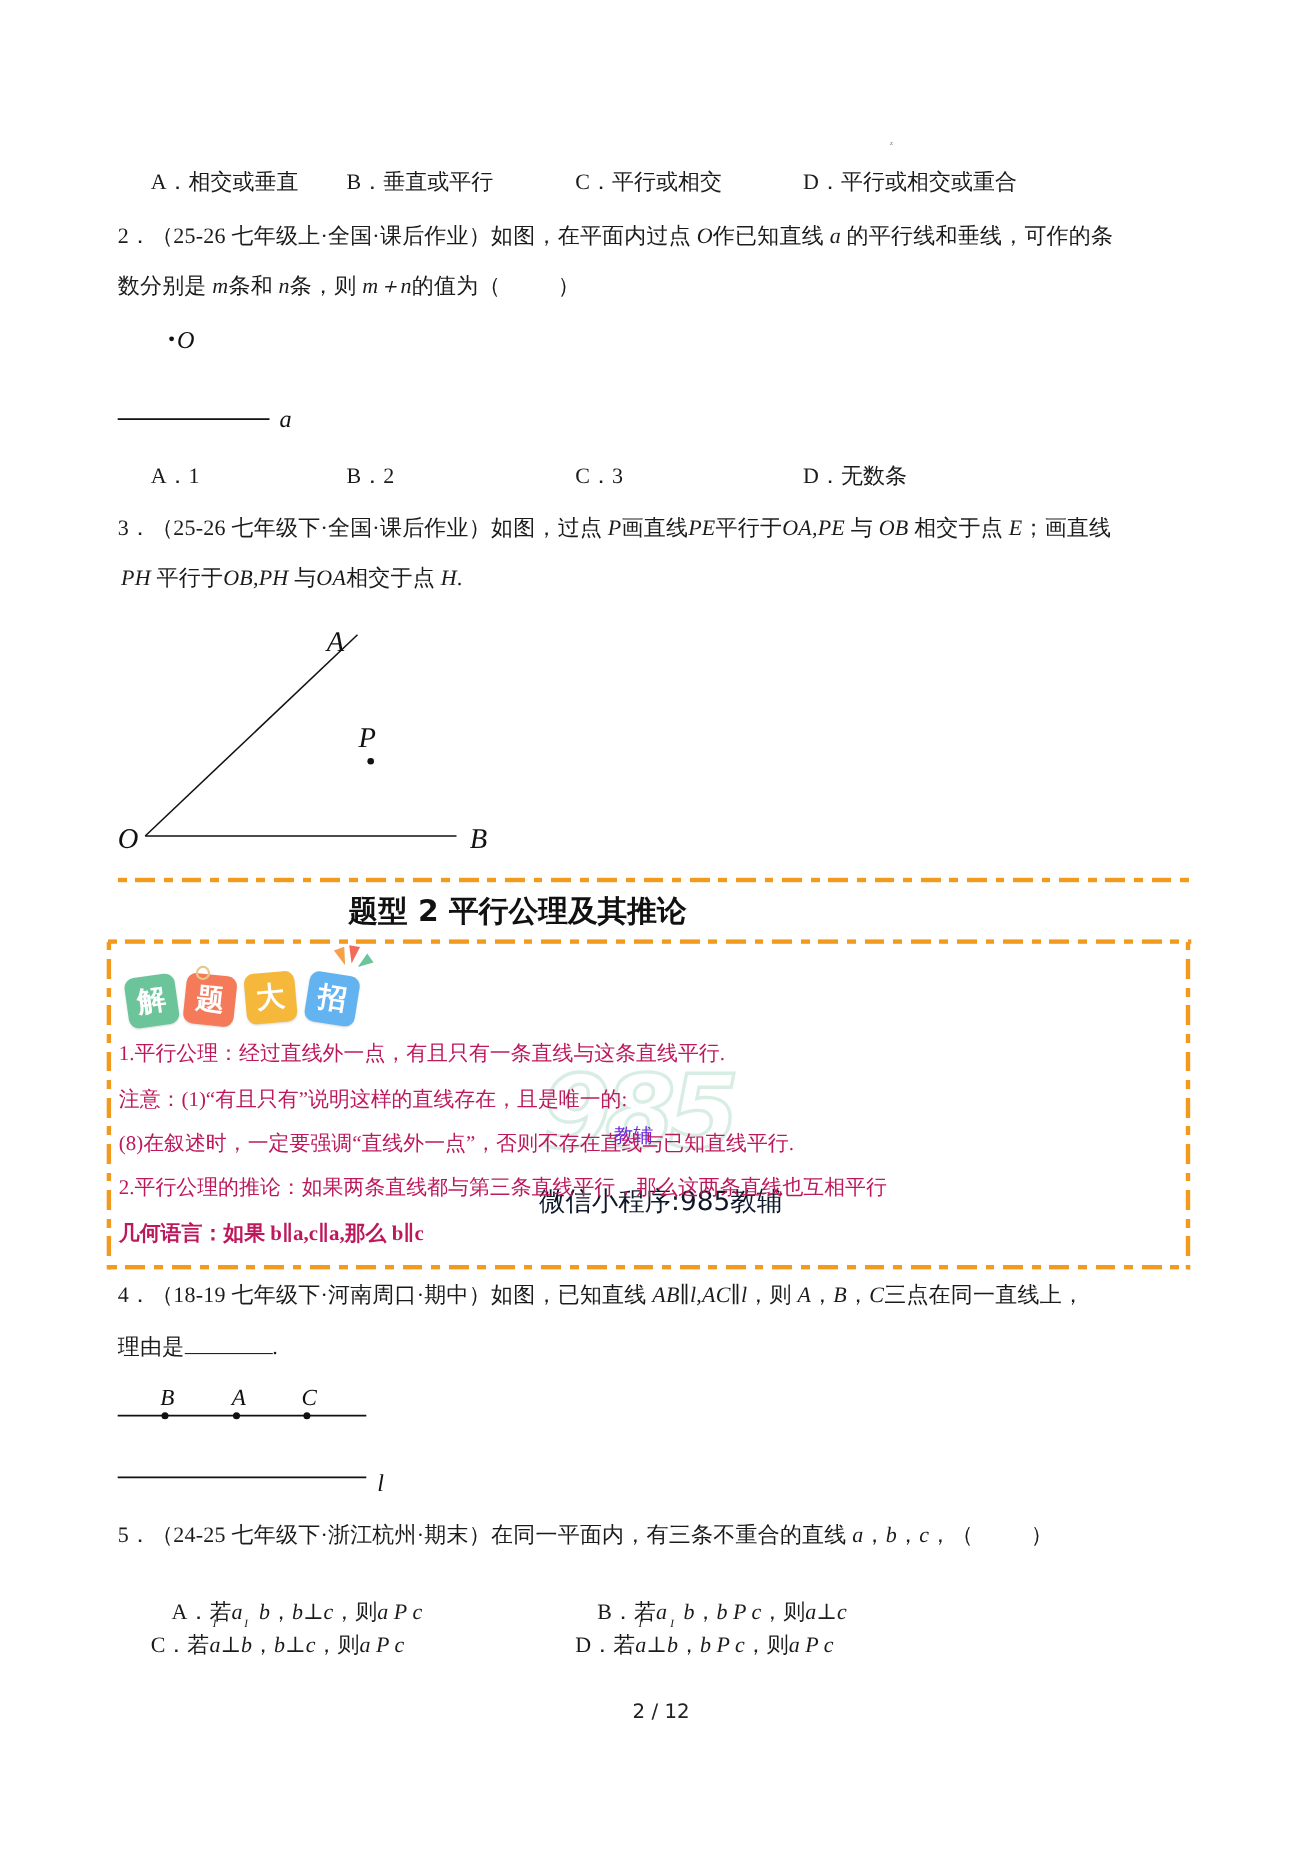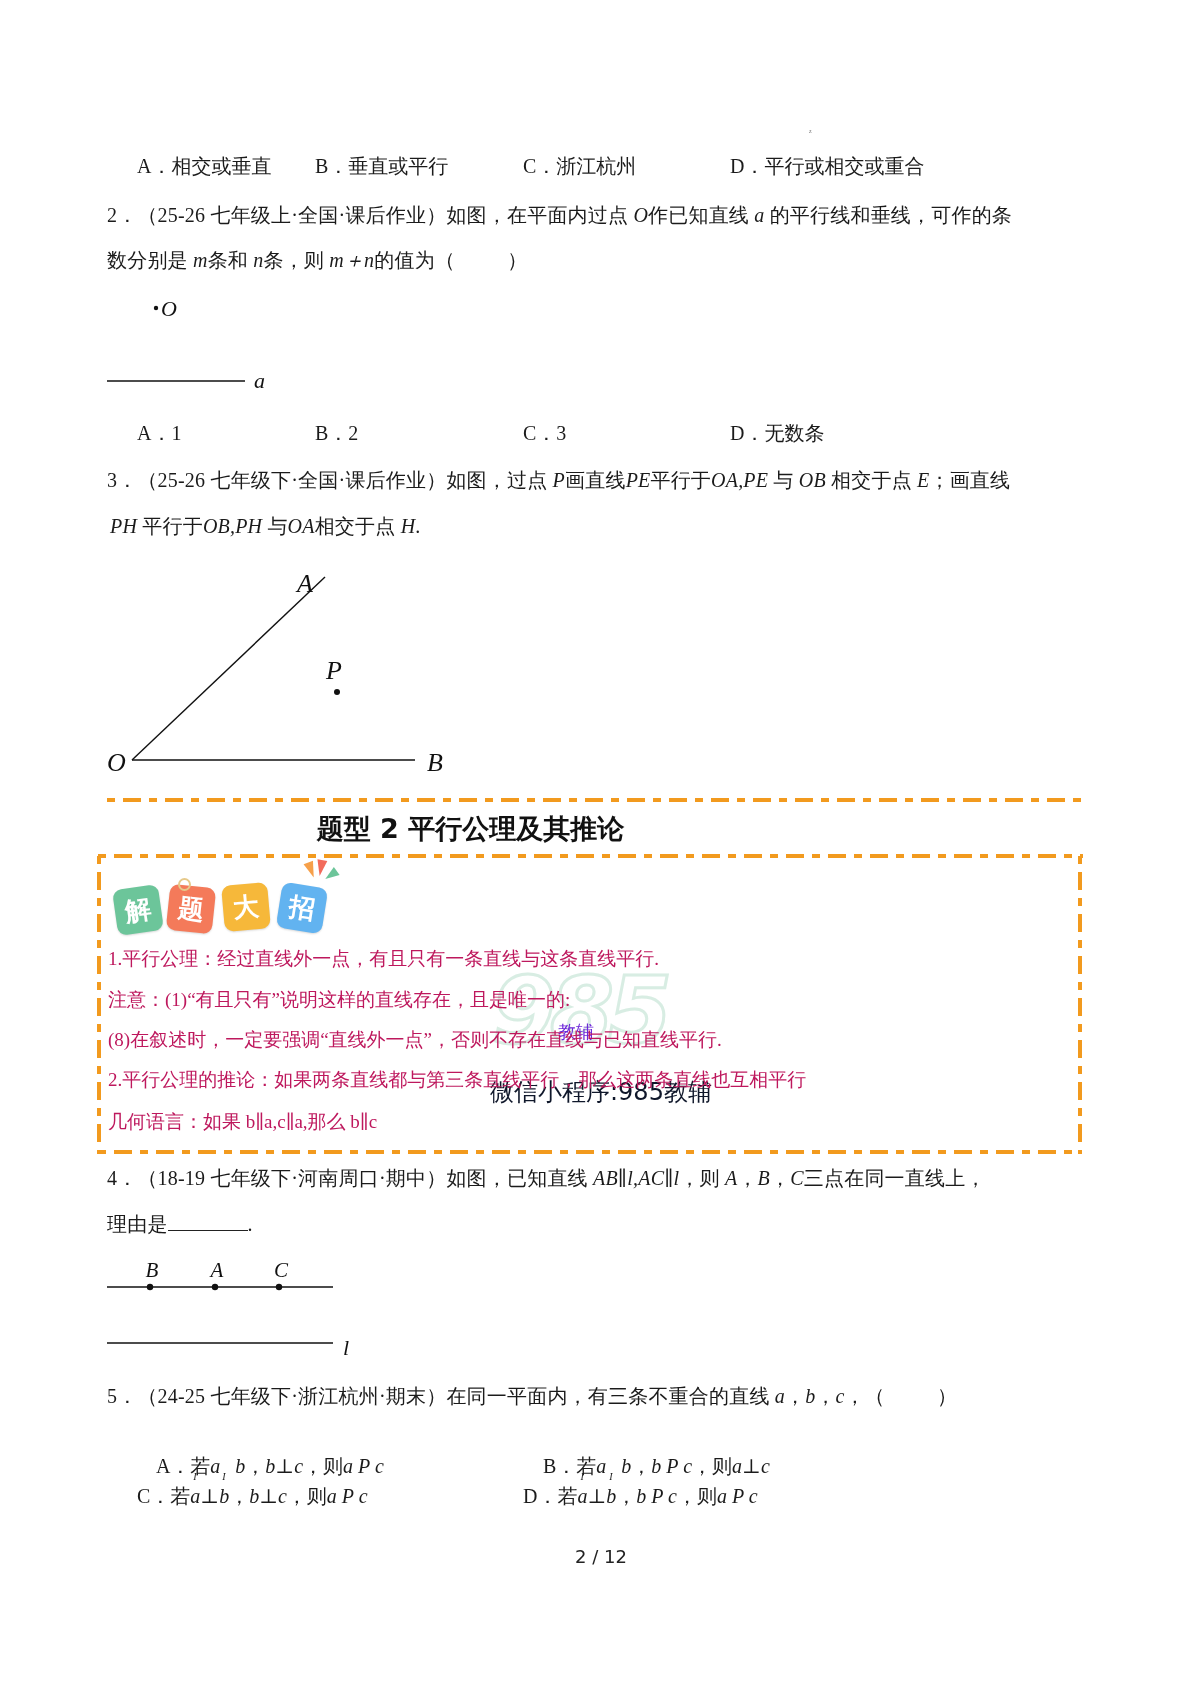--- a/index.html
+++ b/index.html
@@ -30,21 +30,21 @@
   svg text { font-family:"Liberation Serif","DejaVu Serif",serif; font-style:italic; fill:#111; }
 </style>
 </head>
 <body>
 
 <div class="abs mark" style="left:809px;top:128px;">z</div>
 
 <div>
   <div class="abs opt" style="left:137px;top:154px;">A．相交或垂直</div>
   <div class="abs opt" style="left:315px;top:154px;">B．垂直或平行</div>
-  <div class="abs opt" style="left:523px;top:154px;">C．浙江杭州</div>
+  <div class="abs opt" style="left:523px;top:154px;">C．平行或相交</div>
   <div class="abs opt" style="left:730px;top:154px;">D．平行或相交或重合</div>
 </div>
 
 <div>
   <div class="abs ln" style="left:107px;top:203px;">
     <span>2．（25-26 七年级上·全国·课后作业）如图，在平面内过点 </span><span class="it">O</span><span>作已知直线 </span><span class="it">a</span><span> 的平行线和垂线，可作的条</span>
   </div>
   <div class="abs ln" style="left:107px;top:248px;">
     <span>数分别是 </span><span class="it">m</span><span>条和 </span><span class="it">n</span><span>条，则 </span><span class="it">m＋n</span><span>的值为（</span><span style="white-space:pre">          ）</span>
   </div>
@@ -99,21 +99,21 @@
     <div class="tile" style="left:279px;top:885px;background:#62B3F0;transform:rotate(9deg);">招</div>
     <div class="wedge" style="left:306px;top:862px;border-top:16px solid #F6A04A;transform:rotate(-20deg);"></div>
     <div class="wedge" style="left:316px;top:860px;border-top:16px solid #F26B5B;transform:rotate(10deg);"></div>
     <div class="wedge" style="left:326px;top:868px;border-top:14px solid #6CC59A;transform:rotate(55deg);"></div>
   </div>
 
   <div class="abs tip" style="left:108px;top:947px;">1.平行公理：经过直线外一点，有且只有一条直线与这条直线平行.</div>
   <div class="abs tip" style="left:108px;top:988px;font-family:Liberation Serif, serif;">注意：(1)“有且只有”说明这样的直线存在，且是唯一的:</div>
   <div class="abs tip" style="left:108px;top:1028px;">(8)在叙述时，一定要强调“直线外一点”，否则不存在直线与已知直线平行.</div>
   <div class="abs tip" style="left:108px;top:1068px;">2.平行公理的推论：如果两条直线都与第三条直线平行，那么这两条直线也互相平行</div>
-  <div class="abs tip" style="left:108px;top:1110px;">几何语言：如果 b∥a,c∥a,那么 b∥c</div>
+  <div class="abs tip" style="left:108px;top:1110px;font-weight:bold;">几何语言：如果 b∥a,c∥a,那么 b∥c</div>
 </div>
 
 <div>
   <div class="abs ln" style="left:107px;top:1166px;">
     <span>4．（18-19 七年级下·河南周口·期中）如图，已知直线 </span><span class="it">AB∥l,AC∥l</span><span>，则 </span><span class="it">A</span><span>，</span><span class="it">B</span><span>，</span><span class="it">C</span><span>三点在同一直线上，</span>
   </div>
   <div class="abs ln" style="left:107px;top:1212px;">
     <span>理由是</span><span class="blank"></span><span>.</span>
   </div>
   <svg class="abs" style="left:100px;top:1255px;" width="260" height="105">

